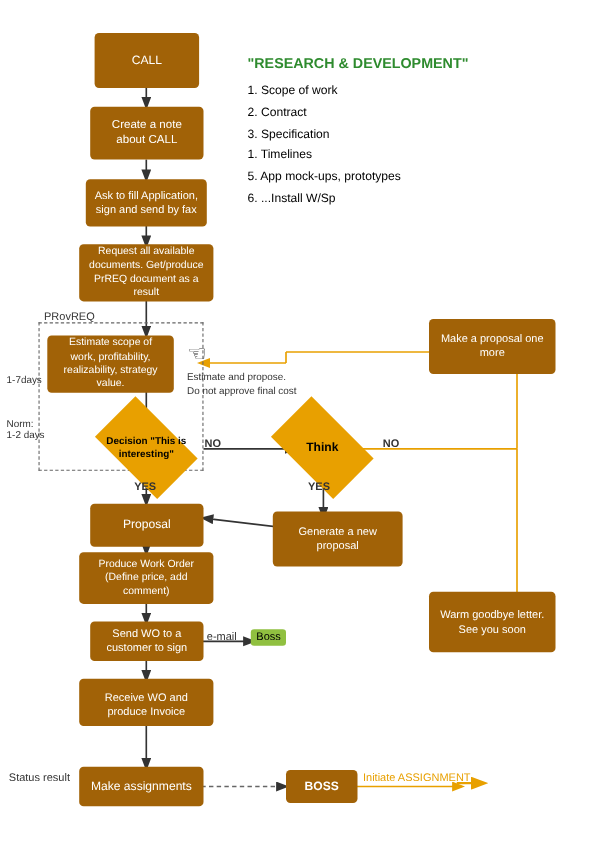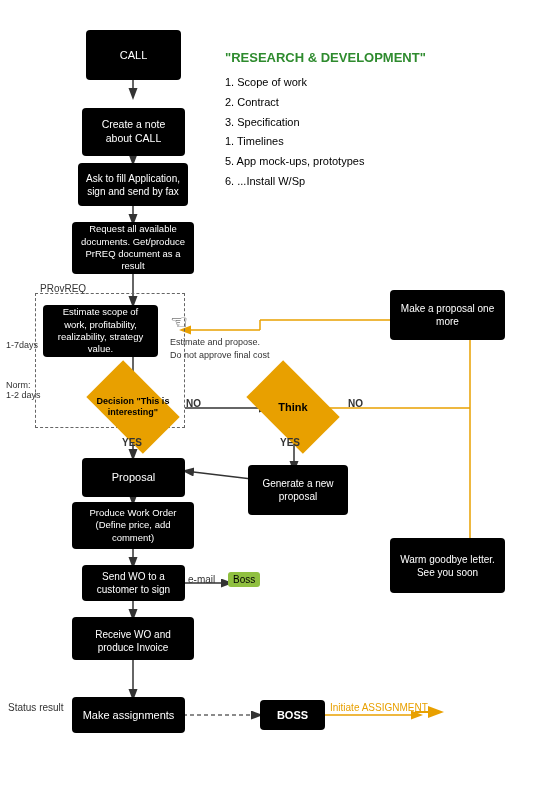--- a/index.html
+++ b/index.html
@@ -14,21 +14,21 @@
     }
 
     .flowchart {
       position: relative;
       width: 554px;
       height: 789px;
     }
 
     
     .box-green {
-      background: #000000;
+      background: #a16207;
       color: #fff;
       border-radius: 4px;
       text-align: center;
       padding: 6px 8px;
       position: absolute;
       font-size: 11px;
       font-weight: normal;
       line-height: 1.3;
     }
 
@@ -136,21 +136,21 @@
 
   <div class="dashed-box" style="left:35px; top:293px; width:150px; height:135px;"></div>
 
   <div class="side-label" style="left:6px; top:340px;">1-7days</div>
   <div class="side-label" style="left:6px; top:380px;">Norm:<br>1-2 days</div>
 
   <div class="box-green" style="left:86px; top:30px; width:95px; height:50px; display:flex; align-items:center; justify-content:center;">
     <span>CALL</span>
   </div>
 
-  <div class="box-green" style="left:82px; top:97px; width:103px; height:48px; display:flex; align-items:center; justify-content:center;margin-top:11px;">
+  <div class="box-green" style="left:82px; top:97px; width:103px; height:48px; display:flex; align-items:center; justify-content:center;">
     <span style="font-size:10.5px;">Create a note about CALL</span>
   </div>
 
   <div class="box-green" style="left:78px; top:163px; width:110px; height:43px; display:flex; align-items:center; justify-content:center;">
     <span style="font-size:10px;">Ask to fill Application, sign and send by fax</span>
   </div>
 
   <div class="box-green" style="left:72px; top:222px; width:122px; height:52px; display:flex; align-items:center; justify-content:center;">
     <span style="font-size:9.5px;">Request all available documents. Get/produce PrREQ document as a result</span>
   </div>
@@ -185,21 +185,21 @@
   </div>
 
   <div class="annotation" style="left:348px; top:398px; font-weight:bold;">NO</div>
 
   <div class="annotation" style="left:280px; top:437px; font-weight:bold;">YES</div>
 
   <div class="box-green" style="left:390px; top:290px; width:115px; height:50px; display:flex; align-items:center; justify-content:center;">
     <span style="font-size:10px;">Make a proposal one more</span>
   </div>
 
-  <div class="box-green" style="left:248px; top:465px; width:100px; height:50px; display:flex; align-items:center; justify-content:center;">
+  <div class="box-green" style="left:248px; top:465px; width:118px; height:50px; display:flex; align-items:center; justify-content:center;">
     <span style="font-size:10px;">Generate a new proposal</span>
   </div>
 
   <div class="box-green" style="left:82px; top:458px; width:103px; height:39px; display:flex; align-items:center; justify-content:center;">
     <span>Proposal</span>
   </div>
 
   <div class="box-green" style="left:72px; top:502px; width:122px; height:47px; display:flex; align-items:center; justify-content:center;">
     <span style="font-size:9.5px;">Produce Work Order (Define price, add comment)</span>
   </div>

